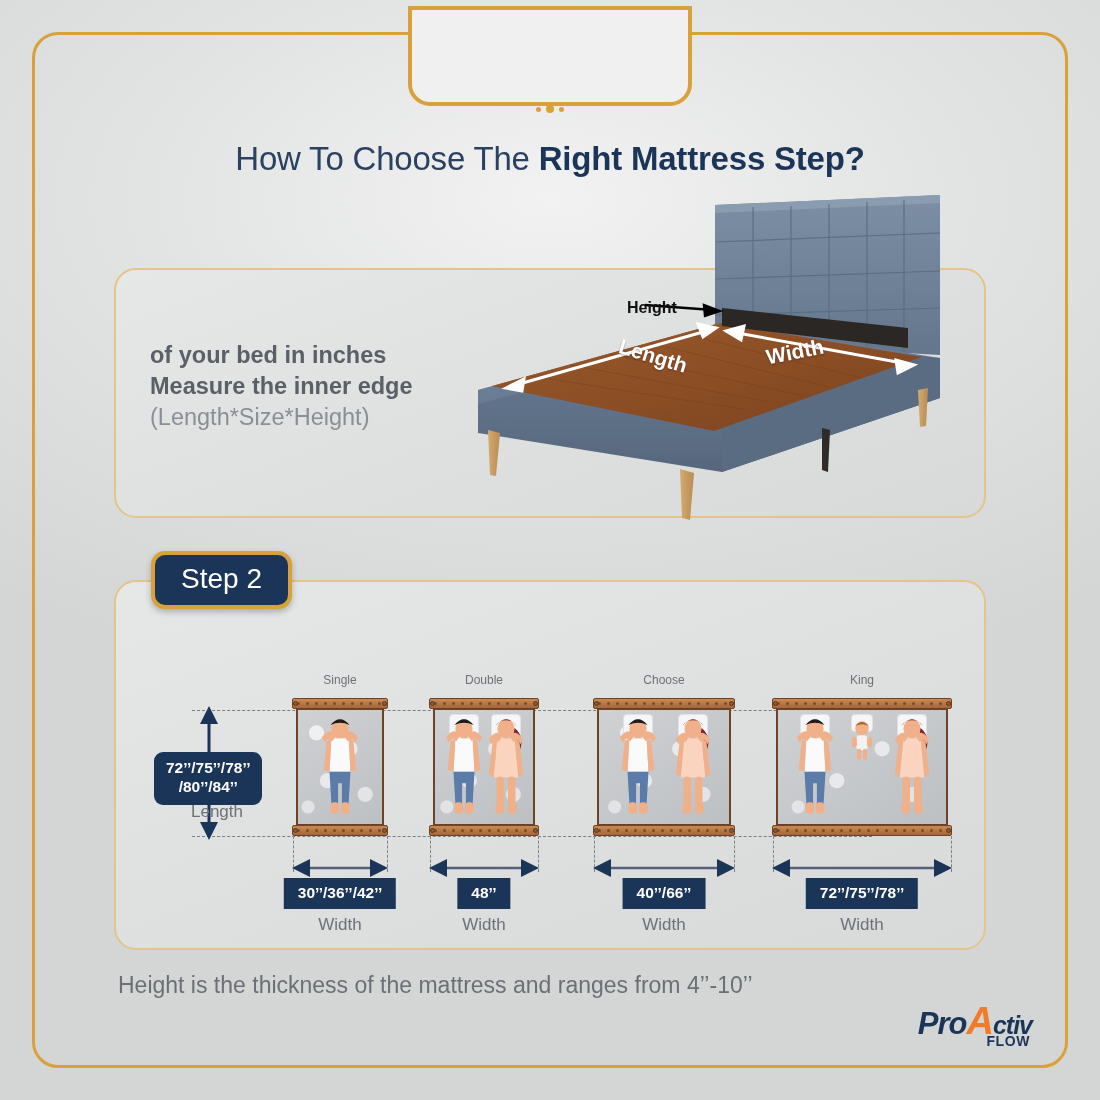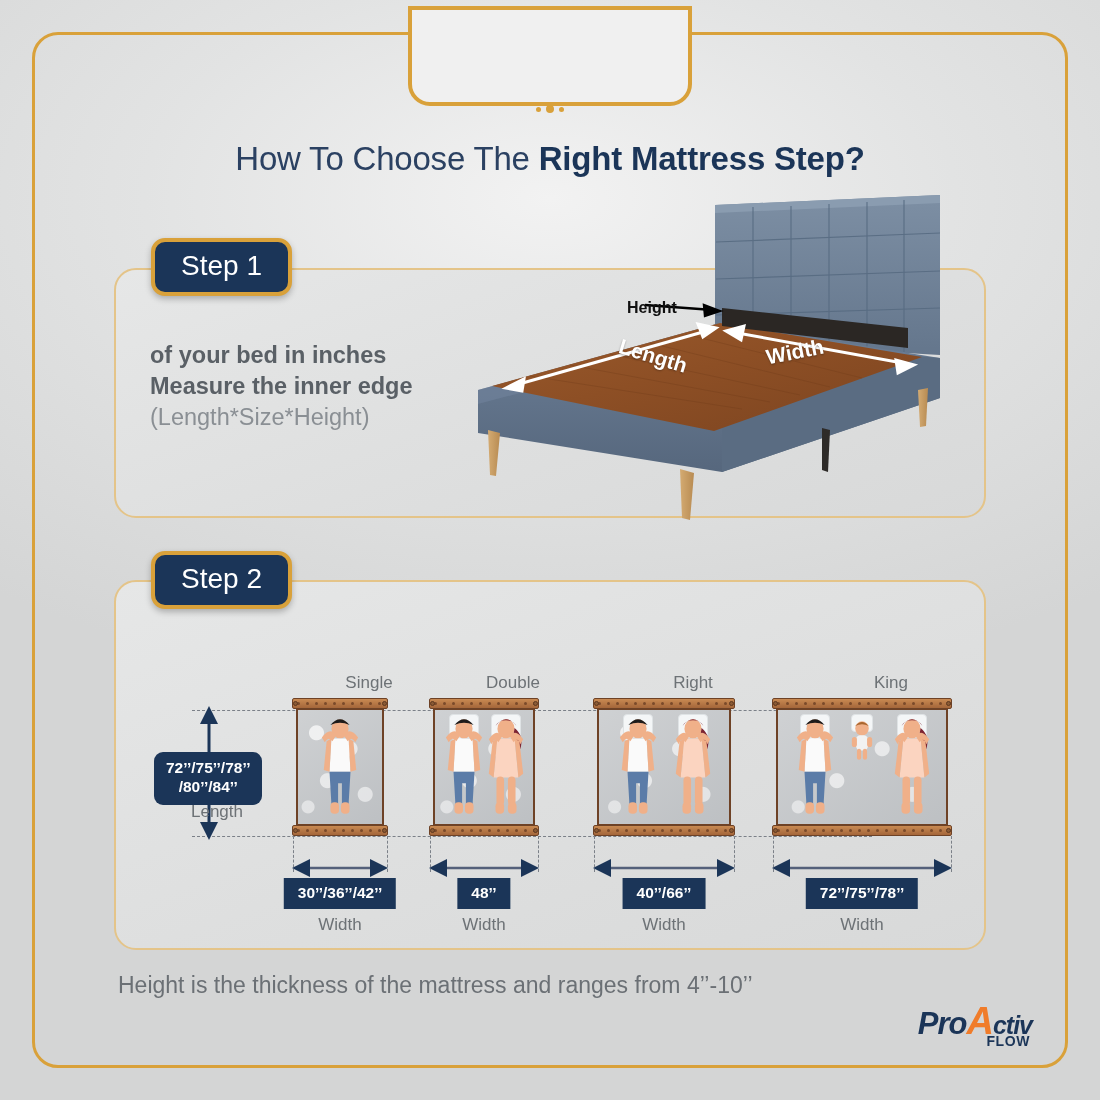--- a/index.html
+++ b/index.html
@@ -129,25 +129,24 @@
   .lbl-length { color: #fff; font-size: 21px; left: 618px; top: 344px;
                 transform: rotate(17deg); text-shadow: 0 1px 2px rgba(0,0,0,.35); }
   .lbl-width  { color: #fff; font-size: 21px; left: 766px; top: 340px;
                 transform: rotate(-11deg); text-shadow: 0 1px 2px rgba(0,0,0,.35); }
 
   
   .sizes { position: absolute; left: 114px; top: 580px; width: 872px; height: 370px; }
 
   .size-name {
     position: absolute;
-    font-size: 17px; color: #6d7276;
+    font-size: 12px; color: #6d7276;
     text-align: left;
     transform: translateX(-50%);
     top: 93px;
-    margin-left: 29px;
   }
 
   .mattress {
     position: absolute;
     top: 118px;
   }
   .mattress .rail {
     position: absolute; left: 0; right: 0; height: 11px;
     background: linear-gradient(#c98a52, #a4663a);
     border: 1px solid #6e4226;
@@ -255,21 +254,20 @@
         <i class="d-md"></i>
         <i class="d-sm"></i>
     </div>
   </div>
 
   <div class="page-title">
     <span>How To Choose The </span><b>Right Mattress Step?</b>
   </div>
 
   <div class="card" id="card1"></div>
-  <div class="step-badge" id="badge1">Step 1</div>
 
   <div class="step1-text">
     <div class="strong">of your bed in inches</div>
     <div class="strong">Measure the inner edge</div>
     <div class="sub">(Length*Size*Height)</div>
   </div>
 
   <div class="bed-wrap">
     <svg class="bed-svg" viewBox="0 0 500 340">
       <defs>
@@ -499,21 +497,21 @@
         </div>
         <div class="dash-v" style="left: 316px; top: 256px; height: 36px;"></div>
         <div class="dash-v" style="left: 424px; top: 256px; height: 36px;"></div>
         <div class="arrow-h" style="left: 315px; top: 278px; width: 110px; height: 20px;"><svg viewBox="0 0 110 20" width="110" height="20">
        <line x1="14" y1="10" x2="96" y2="10" stroke="#54607a" stroke-width="2.6"></line>
        <polygon points="0,10 18,1 18,19" fill="#1b3558"></polygon>
        <polygon points="110,10 92,1 92,19" fill="#1b3558"></polygon>
      </svg></div>
         <div class="w-badge" style="left: 370px;">48’’</div>
         <div class="w-caption" style="left: 370px;">Width</div>
-        <div class="size-name" style="left: 550px;">Right</div>
+        <div class="size-name" style="left: 550px;">Choose</div>
         <div class="mattress" style="left: 479px; width: 142px; height: 138px;">
           <div class="rail rail-top">
             <i class="stud" style="left:4px"></i>
             <i class="stud" style="left:13px"></i>
             <i class="stud" style="left:22px"></i>
             <i class="stud" style="left:31px"></i>
             <i class="stud" style="left:40px"></i>
             <i class="stud" style="left:49px"></i>
             <i class="stud" style="left:58px"></i>
             <i class="stud" style="left:67px"></i>

